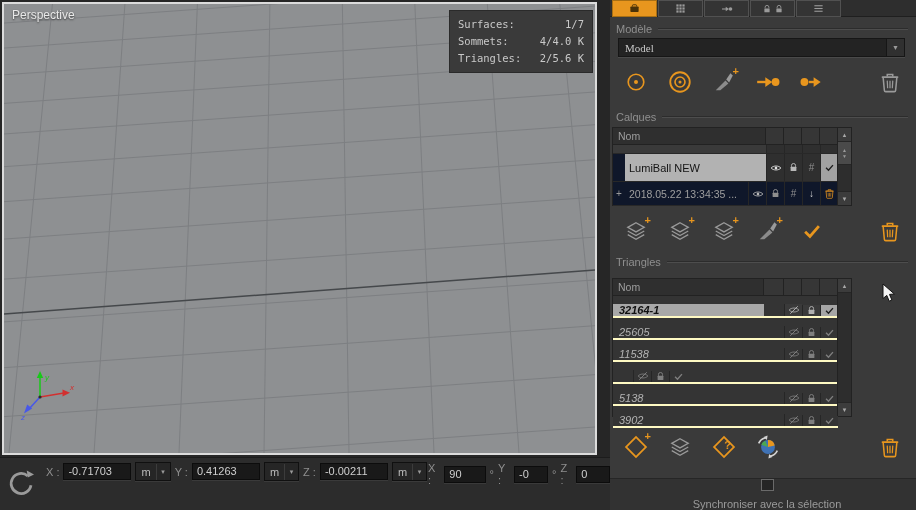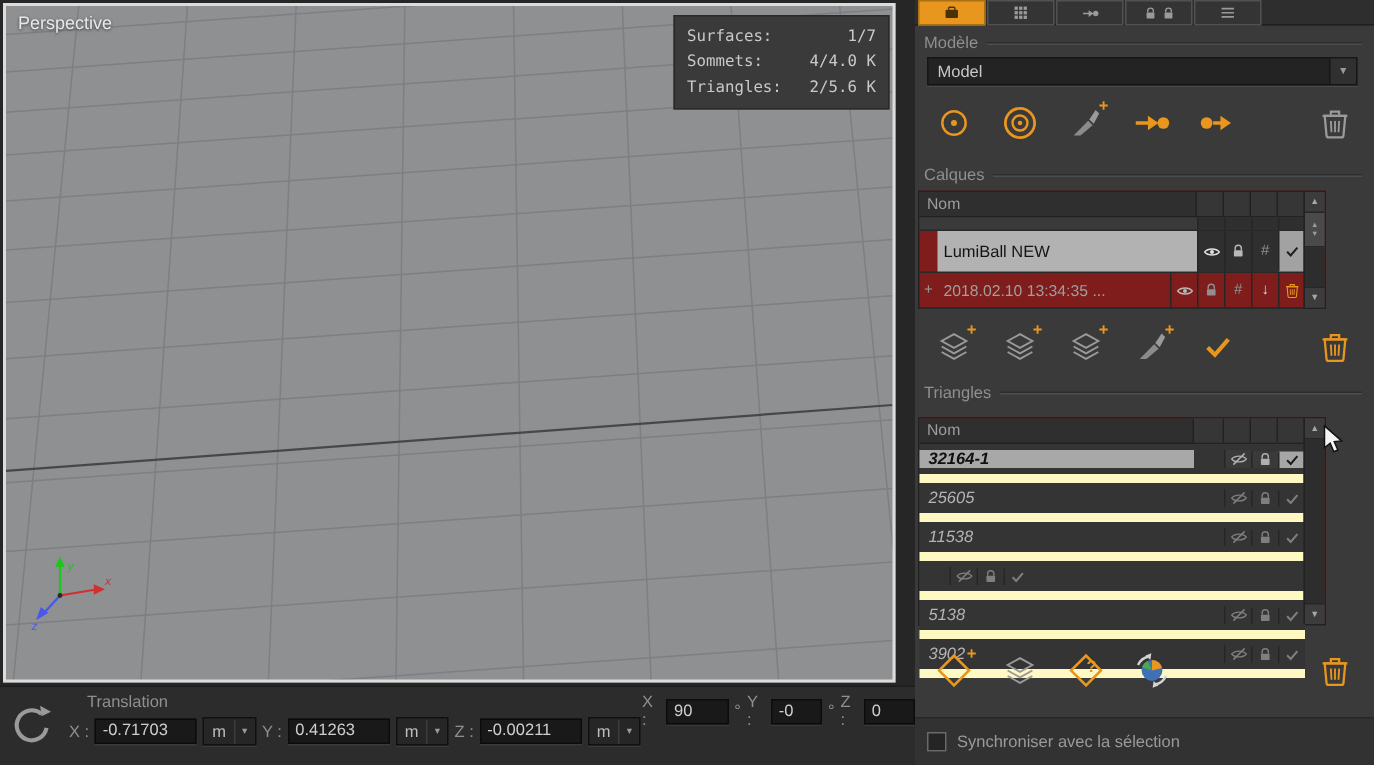--- a/index.html
+++ b/index.html
@@ -49,33 +49,33 @@
           border-bottom:1px solid #1f1f1f;display:flex;gap:1px;padding-left:2px;box-sizing:border-box;}
   .tab{width:43px;height:15px;background:#343434;border:1px solid #515151;
        display:flex;align-items:center;justify-content:center;gap:2px;color:#9a9a9a;cursor:pointer;}
   .tab.active{background:#e8961e;border-color:#a86f14;color:#4a3208;}
   .seclabel{position:absolute;left:6px;right:8px;display:flex;align-items:center;
             color:#8f8f8f;}
   .seclabel::after{content:"";flex:1;height:0;border-top:1px solid #2c2c2c;
                    border-bottom:1px solid #4d4d4d;margin-left:6px;}
   .dropdown{position:absolute;left:8px;top:38px;width:287px;height:19px;background:#232323;
             border:1px solid #161616;box-shadow:0 1px 0 #4a4a4a;box-sizing:border-box;
-            display:flex;align-items:center;cursor:pointer;}
+            display:flex;align-items:center;cursor:pointer;font-family:Liberation Serif, serif;}
   .dropdown .dd-text{flex:1;padding-left:6px;color:#c8c8c8;}
   .dropdown .dd-btn{width:17px;height:100%;display:flex;align-items:center;justify-content:center;
                     background:#303030;border-left:1px solid #161616;font-size:7px;color:#9a9a9a;}
   .toolrow{position:absolute;left:10px;right:10px;display:flex;align-items:center;gap:12px;}
   .tool{width:32px;height:32px;display:flex;align-items:center;justify-content:center;
         position:relative;cursor:pointer;color:#9a9a9a;}
   .tool.orange{color:#e8961e;}
   .tool .badge{position:absolute;right:1px;top:-1px;font-size:11px;font-weight:bold;color:#e8961e;}
   .tool.mlauto{margin-left:auto;}
 
   
-  .tbl{position:absolute;left:2px;width:272px;background:#7f1d1d;border:1px solid #222;box-sizing:border-box;}
+  .tbl{position:absolute;left:2px;width:240px;background:#0f172a;border:1px solid #222;box-sizing:border-box;}
   .thead{display:flex;height:17px;background:#2f2f2f;border-bottom:1px solid #222;box-sizing:border-box;}
   .th{border-right:1px solid #222;color:#9e9e9e;display:flex;align-items:center;
       padding-left:5px;box-sizing:border-box;font-size:10.5px;}
   .th.name{flex:1;}
   .th.sm{width:18px;padding:0;justify-content:center;background:#363636;}
   .th.sw{width:20px;padding:0;background:#363636;}
   .rows{position:relative;}
   .vscroll{position:absolute;right:0;top:0;bottom:0;width:13px;background:#2d2d2d;
            border-left:1px solid #222;display:flex;flex-direction:column;}
   .sarr{height:13px;background:#3c3c3c;border-bottom:1px solid #262626;color:#a8a8a8;
@@ -93,32 +93,32 @@
   .lrow.clip{height:8px;background:#3a3a3a;}
   .lrow.main{height:27px;}
   .lrow.main .lname{background:#b2b2b2;color:#141414;}
   .lrow.sub{height:23px;}
   .lrow.sub .lname{color:#9f9f9f;font-size:10.5px;}
   .lrow .cellic.litebox{background:#a2a2a2;color:#1e1e1e;}
   .lrow .cellic.darkbox{background:#2f2f2f;}
   .glyph{font-size:10px;line-height:1;}
 
   
-  .srow{display:flex;align-items:center;height:20px;border-bottom:6px solid #fef9c3;
+  .srow{display:flex;align-items:flex-end;height:20px;border-bottom:2px solid #fef9c3;
         margin-right:13px;background:#343434;cursor:pointer;}
   .sname{flex:1;display:flex;align-items:center;padding-left:6px;font-style:italic;color:#b4b4b4;}
   .srow.sel .sname{background:#a8a8a8;color:#101010;font-weight:bold;}
   .swatch{width:20px;border-left:1px solid #262626;box-sizing:border-box;}
   .srow .cellic{color:#7f7f7f;}
   .srow.sel .cellic{background:#3a3a3a;color:#b0b0b0;}
   .srow.sel .cellic.chk{background:#a6a6a6;color:#1c1c1c;}
 
   .syncrow{position:absolute;left:0;right:0;top:478px;height:32px;background:#323232;
            border-top:1px solid #262626;display:flex;align-items:center;padding-left:8px;gap:7px;
-           box-sizing:border-box;cursor:pointer;}
+           box-sizing:border-box;cursor:pointer;flex-direction:column;}
   .cb{width:13px;height:13px;background:#252525;border:1px solid #6a6a6a;box-sizing:border-box;}
   .synctext{color:#9a9a9a;}
 
   .cursor{position:absolute;left:882px;top:283px;z-index:60;pointer-events:none;}
 </style>
 </head>
 <body>
 
 <svg width="0" height="0" style="position:absolute" aria-hidden="true">
   <defs>
@@ -281,21 +281,20 @@
   </div>
 
   <div class="statusbar">
     <span class="rotate-tool">
       <svg class="ic30">
           <use href="#i-rotate"></use>
         </svg>
     </span>
 
     <div class="sb-group tr">
-      <div class="sb-title">Translation</div>
       <div class="sb-fields">
         <span class="axlab">X :</span>
         <span class="numin w58">-0.71703</span>
         <span class="unitsel">
           <span class="u">m</span>
           <span class="caret">▾</span>
         </span>
         <span class="axlab">Y :</span>
         <span class="numin w58">0.41263</span>
         <span class="unitsel">
@@ -435,21 +434,21 @@
             <span class="glyph">#</span>
           </div>
           <div class="cellic litebox">
             <svg class="ic11">
                 <use href="#i-check"></use>
               </svg>
           </div>
         </div>
         <div class="lrow sub">
           <div class="indent">+</div>
-          <div class="lname">2018.02.10 13:34:35 ...</div>
+          <div class="lname">2018.05.22 13:34:35 ...</div>
           <div class="cellic" style="color:#b8b8b8">
             <svg class="ic12">
                 <use href="#i-eye"></use>
               </svg>
           </div>
           <div class="cellic">
             <svg class="ic11">
                 <use href="#i-lock"></use>
               </svg>
           </div>

